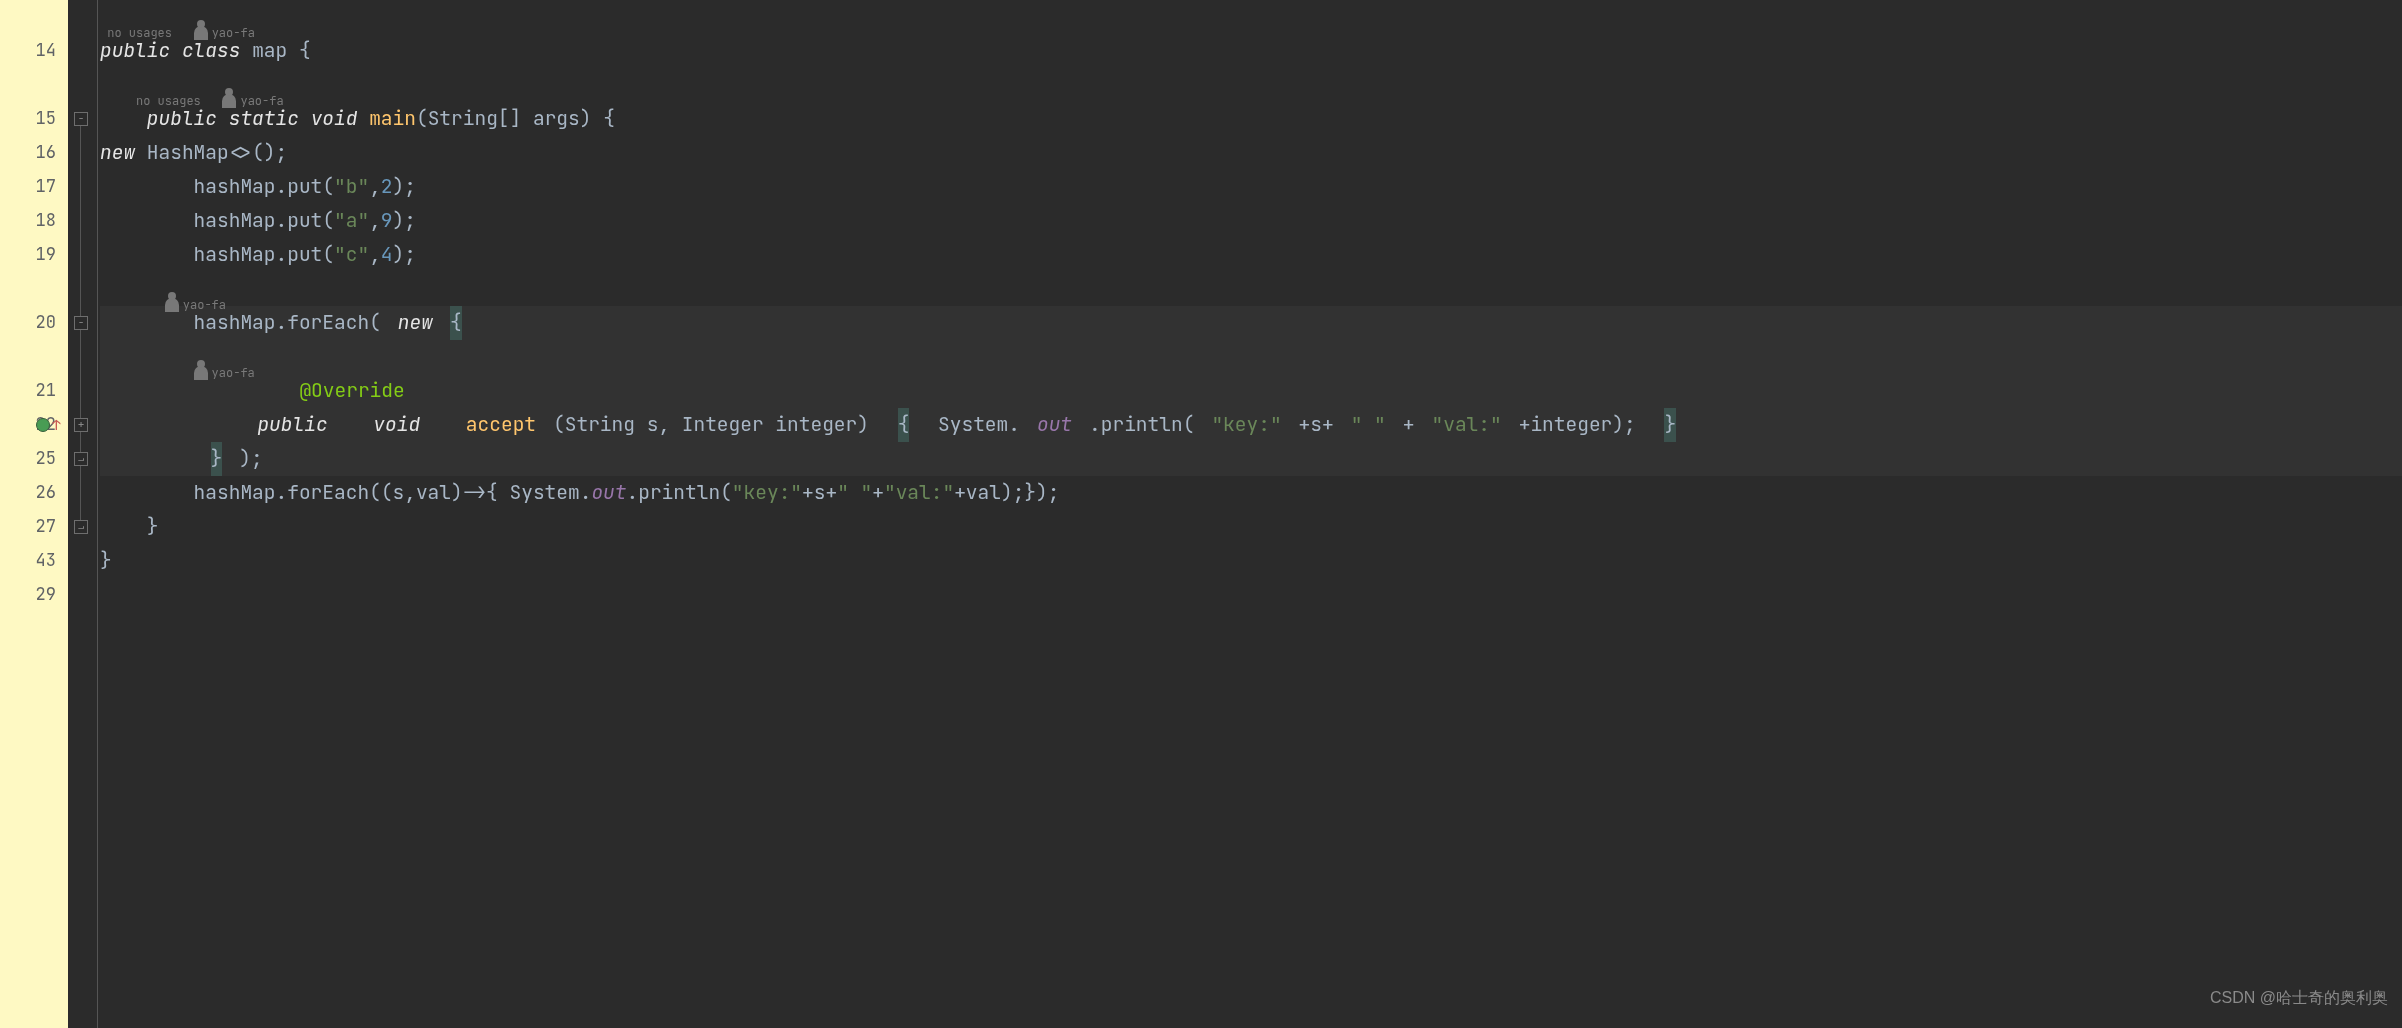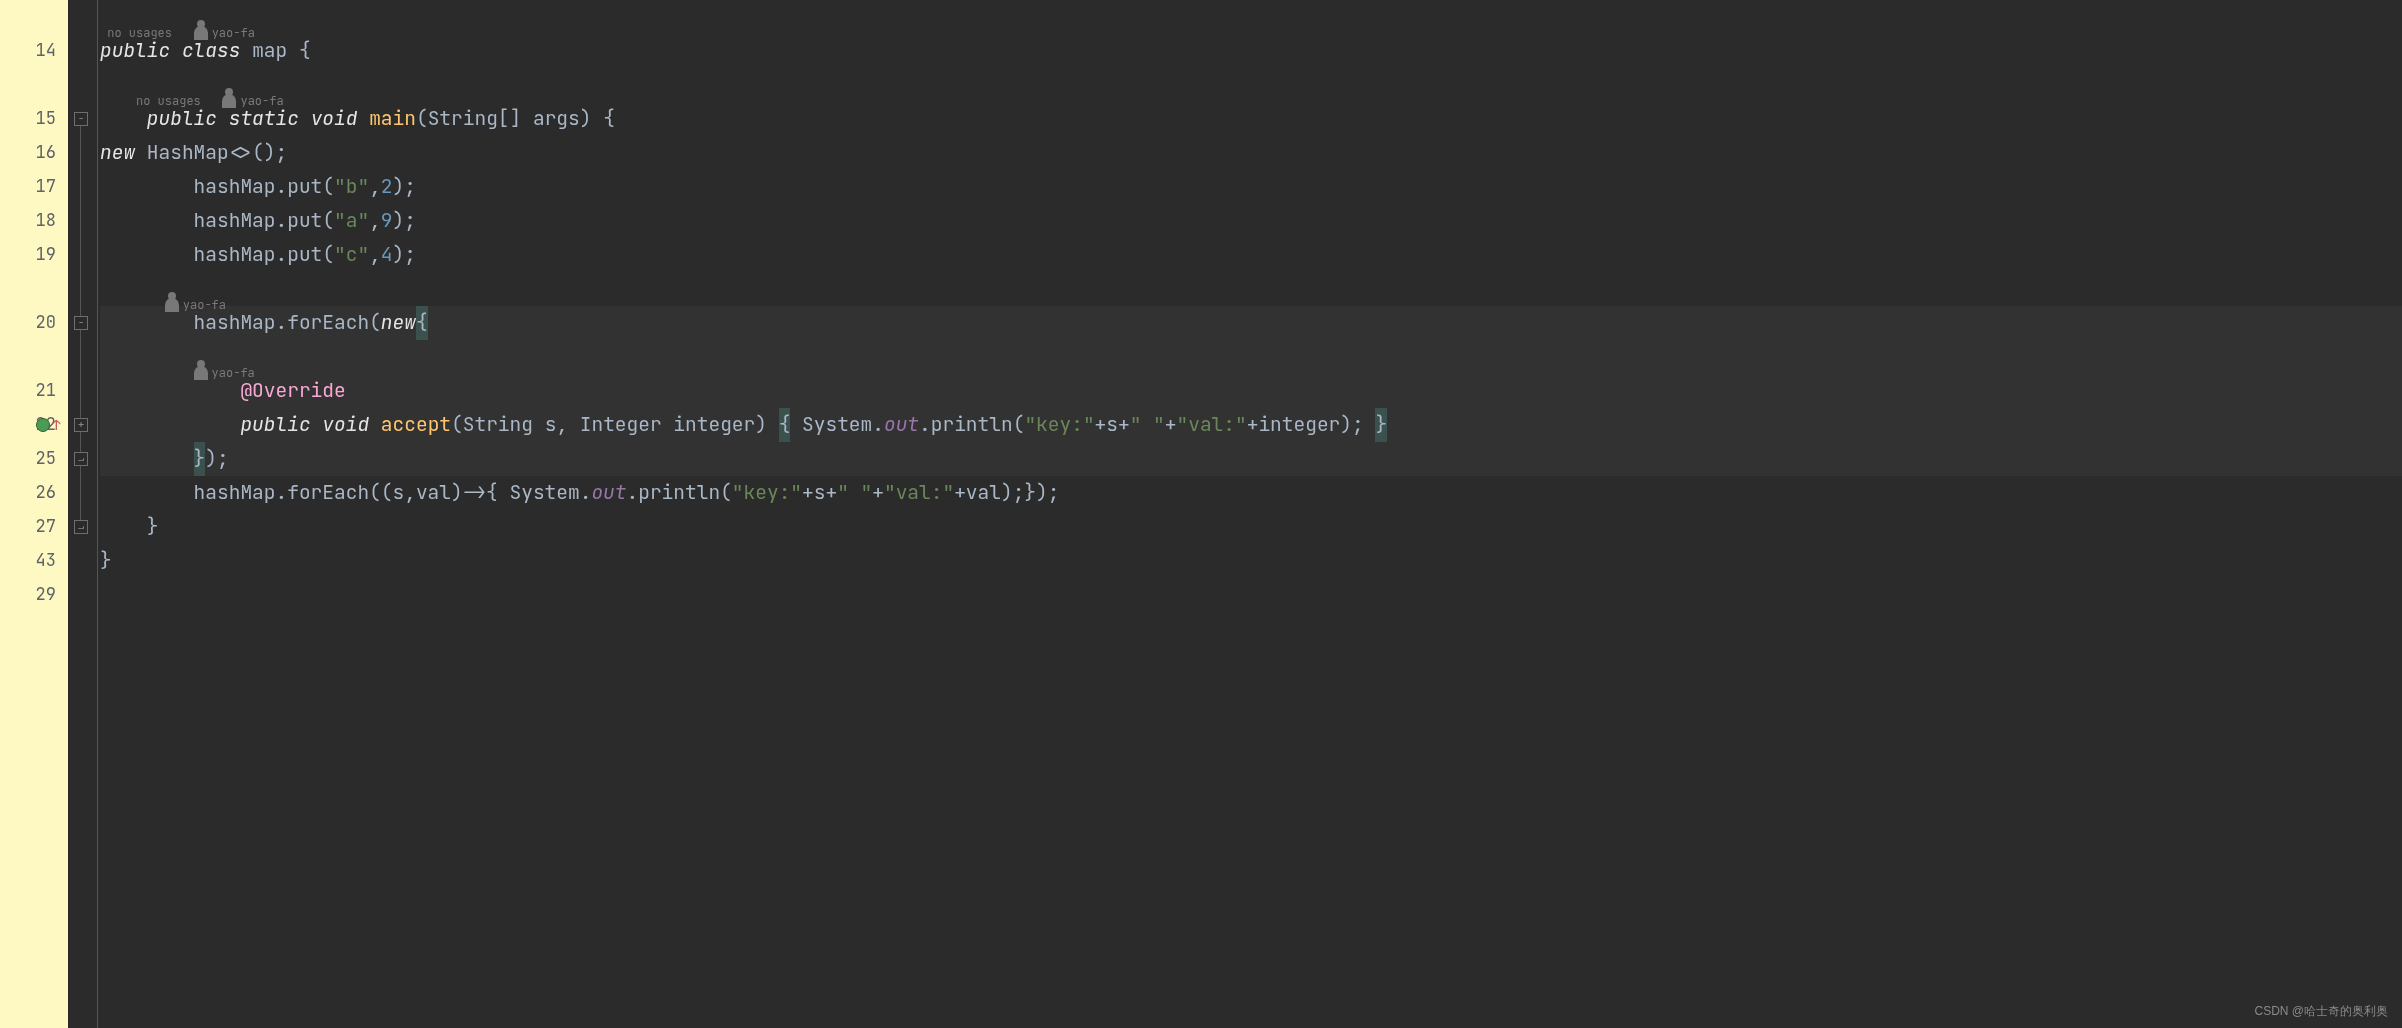--- a/index.html
+++ b/index.html
@@ -89,20 +89,21 @@
       position: relative;
     }
     .code-line {
       height: 34px;
       white-space: pre;
       display: flex;
       align-items: center;
     }
     .code-line.highlight {
       background: #323232;
+      gap: 17px;
     }
     .inlay-hint {
       color: #787878;
       font-size: 12px;
       padding-left: 0;
       margin-top: 32px;
     }
     .user-icon {
       display: inline-block;
       width: 14px;
@@ -120,31 +121,31 @@
       left: 3px;
       width: 8px;
       height: 8px;
       background: #787878;
       border-radius: 50%;
     }
     .kw { color: #e5e5e5; font-style: italic; }
     .method-decl { color: #ffc66d; }
     .str { color: #6a8759; }
     .num { color: #6897bb; }
-    .ann { color: #f9a8d4; }
+    .ann { color: #84cc16; margin-left: 42px; }
     .field-italic { color: #9876aa; font-style: italic; }
     .param-hint { color: #787878; }
     .hl-brace { background: #3b514d; }
     .ident { color: #a9b7c6; }
     .watermark {
       position: absolute;
-      bottom: 6px;
+      bottom: 16px;
       right: 14px;
       color: #8a8a8a;
-      font-size: 12px;
+      font-size: 16px;
       font-family: sans-serif;
     }
   </style>
 </head>
 <body>
 
 <div class="editor">
   <div class="gutter">
     <div class="gutter-line inlay"></div>
     <div class="gutter-line">

